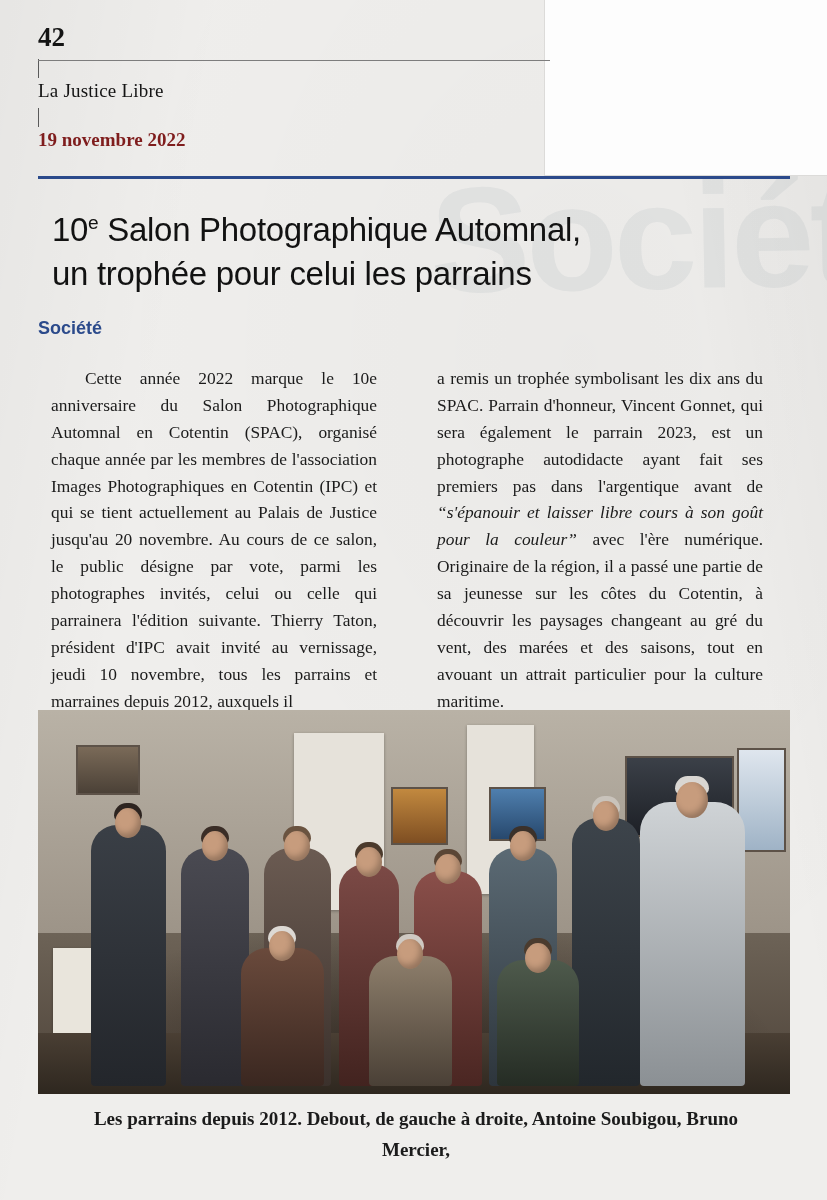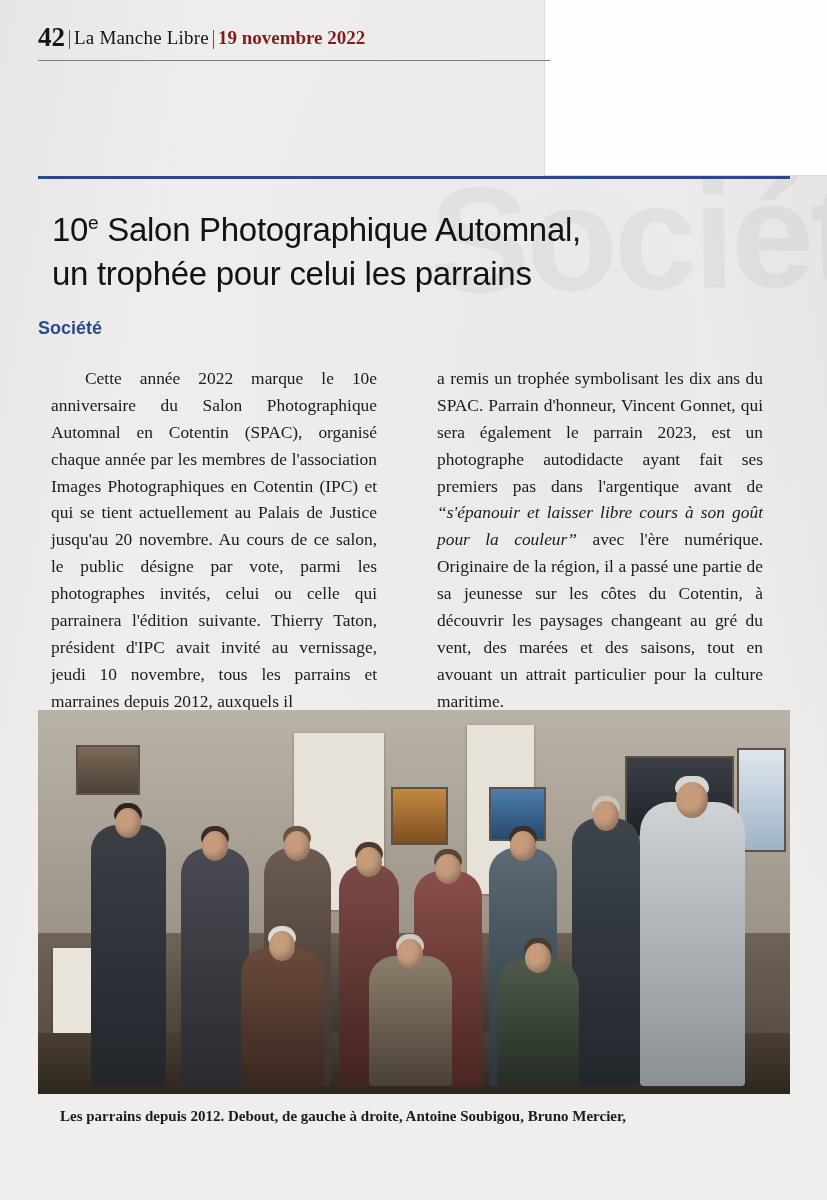--- a/index.html
+++ b/index.html
@@ -66,23 +66,24 @@
     width: 827px;
     height: 1200px;
   }
 
   
   .masthead {
     position: absolute;
     left: 38px;
     top: 22px;
     display: flex;
-    align-items: center;
+    align-items: flex-start;
     gap: 4px;
     font-family: "Liberation Serif", serif;
+    flex-direction: column;
   }
   .page-number {
     font-size: 27px;
     font-weight: 700;
     letter-spacing: 0px;
     color: #141414;
   }
   .rule-v {
     display: inline-block;
     width: 1px;
@@ -236,40 +237,41 @@
     height: 18px;
     border-radius: 14px 14px 6px 6px;
   }
 
   
   .caption {
     position: absolute;
     left: 60px;
     top: 1104px;
     width: 712px;
+    text-align: center;
     font-family: "Liberation Serif", serif;
     font-weight: 700;
-    font-size: 15px;
+    font-size: 19px;
     line-height: 1.62;
     color: #1b1b1b;
   }
 </style>
 </head>
 <body>
 
 <div class="page"></div>
 <div class="scan-corner"></div>
 <div class="ghost">Société</div>
 
 <div class="content">
 
   <div class="masthead">
     <span class="page-number">42</span>
     <span class="rule-v"></span>
-    <span class="masthead-title">La Manche Libre</span>
+    <span class="masthead-title">La Justice Libre</span>
     <span class="rule-v"></span>
     <span class="masthead-date">19 novembre 2022</span>
   </div>
   <div class="hr-top"></div>
 
   <div class="headline-rule"></div>
   <h1 class="headline">
     <span><span>10</span><sup>e</sup><span> Salon Photographique Automnal,</span></span><br>
     <span>un trophée pour celui les parrains</span>
   </h1>

